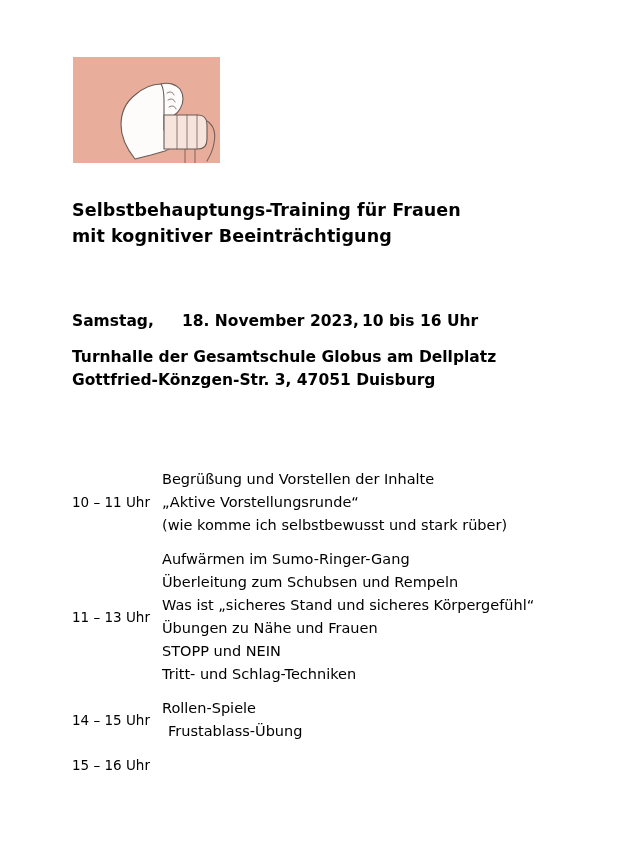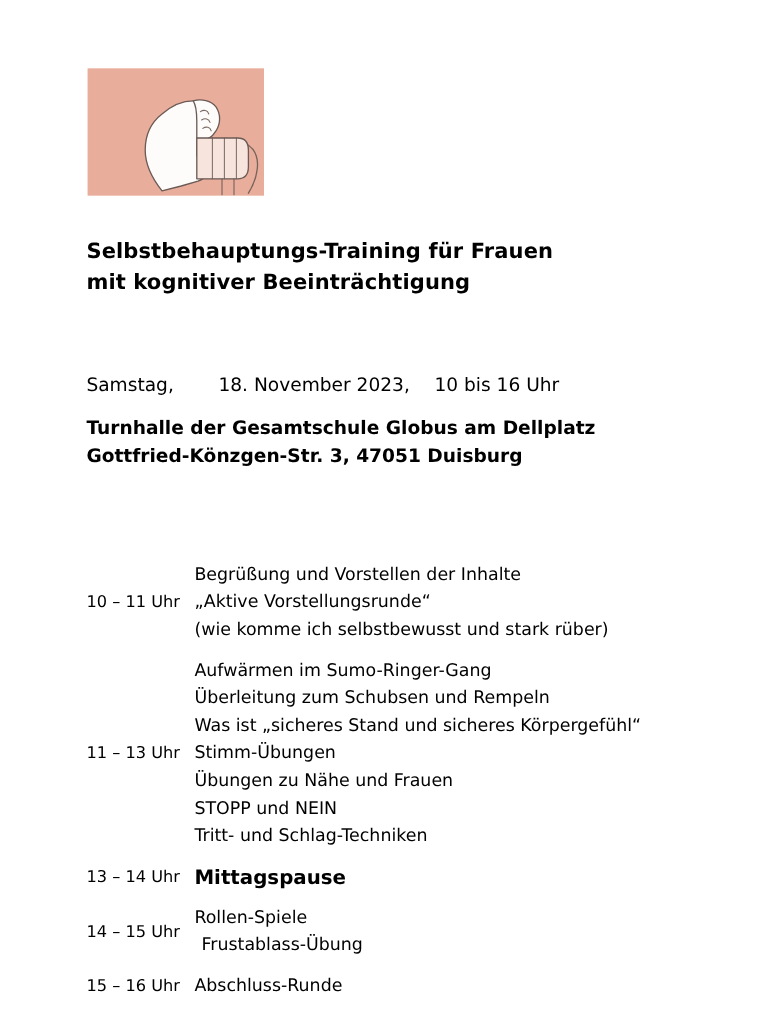--- a/index.html
+++ b/index.html
@@ -58,21 +58,21 @@
 
   
   .meta-block {
     position: absolute;
     left: 72px;
     top: 310px;
     width: 540px;
   }
   .date-row {
     font-size: 15.5px;
-    font-weight: normal;
+    font-weight: bold;
     line-height: 22px;
     white-space: nowrap;
     display: flex;
   }
   .date-row .day { width: 110px; }
   .date-row .date { width: 180px; }
   .date-row .time { width: auto; }
 
   .venue-block {
     position: absolute;
@@ -185,40 +185,30 @@
           <div class="entry-line">„Aktive Vorstellungsrunde“</div>
           <div class="entry-line">(wie komme ich selbstbewusst und stark rüber)</div>
         </div>
       </div>
       <div class="program-entry">
         <div class="entry-time">11 – 13 Uhr</div>
         <div class="entry-lines">
           <div class="entry-line">Aufwärmen im Sumo-Ringer-Gang</div>
           <div class="entry-line">Überleitung zum Schubsen und Rempeln</div>
           <div class="entry-line">Was ist „sicheres Stand und sicheres Körpergefühl“</div>
-          <div class="entry-line">Stimm-Übungen</div>
           <div class="entry-line">Übungen zu Nähe und Frauen</div>
           <div class="entry-line">STOPP und NEIN</div>
           <div class="entry-line">Tritt- und Schlag-Techniken</div>
-        </div>
-      </div>
-      <div class="program-entry">
-        <div class="entry-time">13 – 14 Uhr</div>
-        <div class="entry-lines">
-          <div class="entry-line bold-big">Mittagspause</div>
         </div>
       </div>
       <div class="program-entry">
         <div class="entry-time">14 – 15 Uhr</div>
         <div class="entry-lines">
           <div class="entry-line">Rollen-Spiele</div>
           <div class="entry-line indented">Frustablass-Übung</div>
         </div>
       </div>
       <div class="program-entry">
         <div class="entry-time">15 – 16 Uhr</div>
-        <div class="entry-lines">
-          <div class="entry-line">Abschluss-Runde</div>
-        </div>
       </div>
     </div>
 
 </div>
 
 </body></html>

